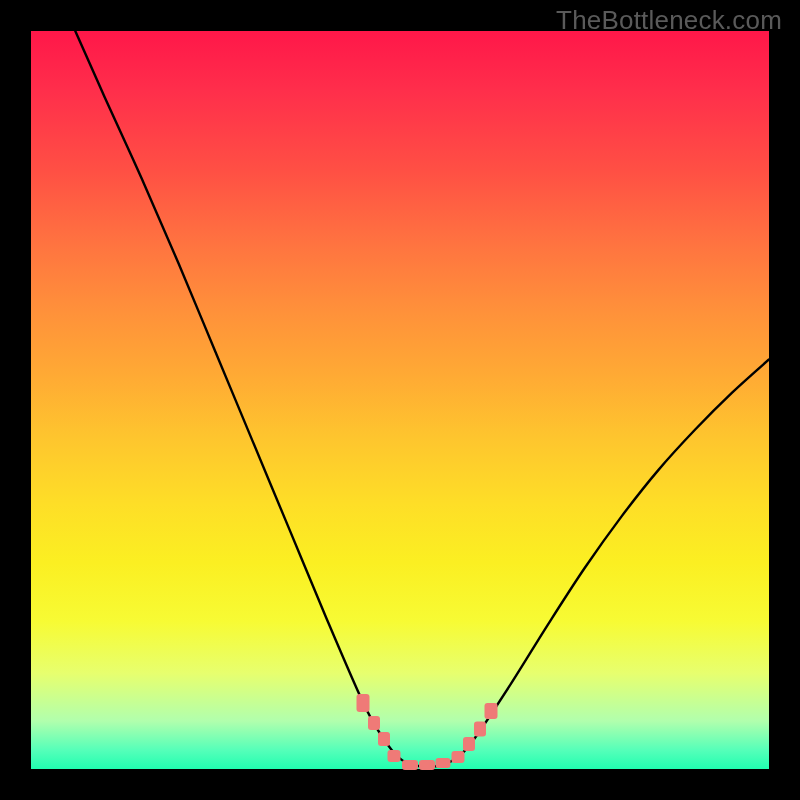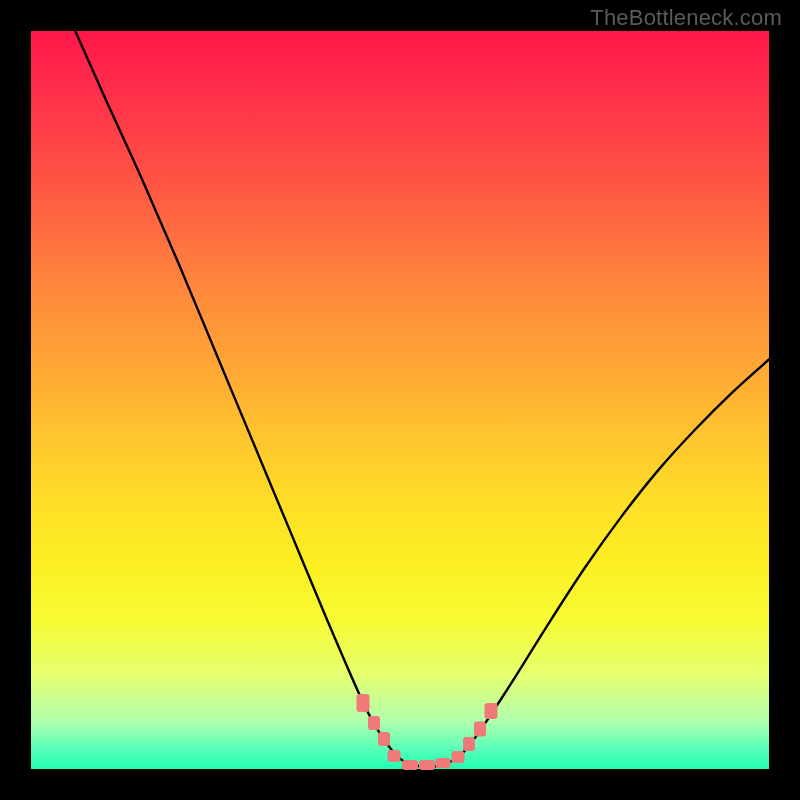--- a/index.html
+++ b/index.html
@@ -15,21 +15,21 @@
     position: relative;
     width: 800px;
     height: 800px;
     box-sizing: border-box;
   }
   .watermark {
     position: absolute;
     top: 5px;
     right: 18px;
     color: #5a5a5a;
-    font-size: 22px;
+    font-size: 26px;
     font-weight: 400;
     z-index: 30;
     letter-spacing: 0.2px;
   }
   .plot {
     position: absolute;
     top: 31px;
     left: 31px;
     width: 738px;
     height: 738px;

